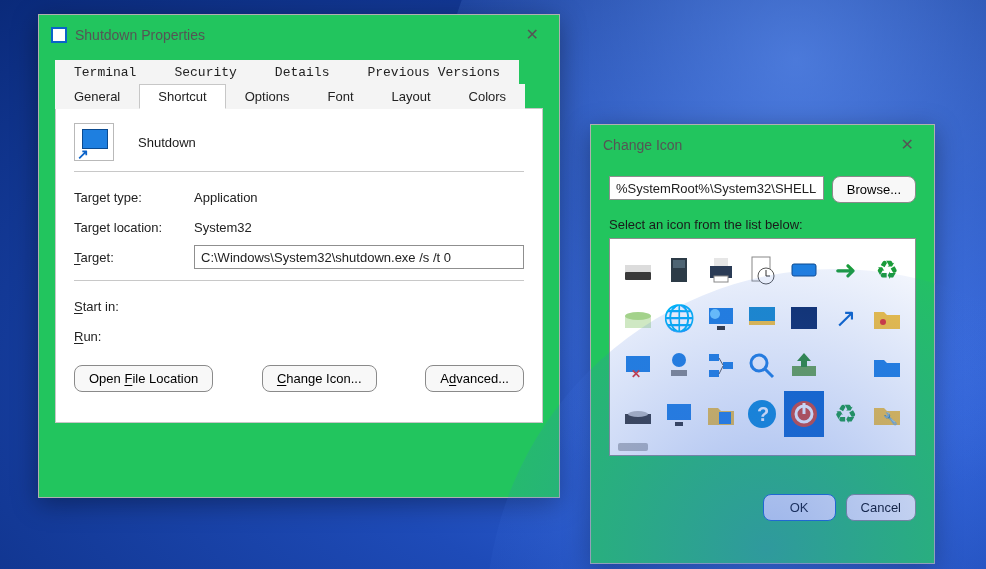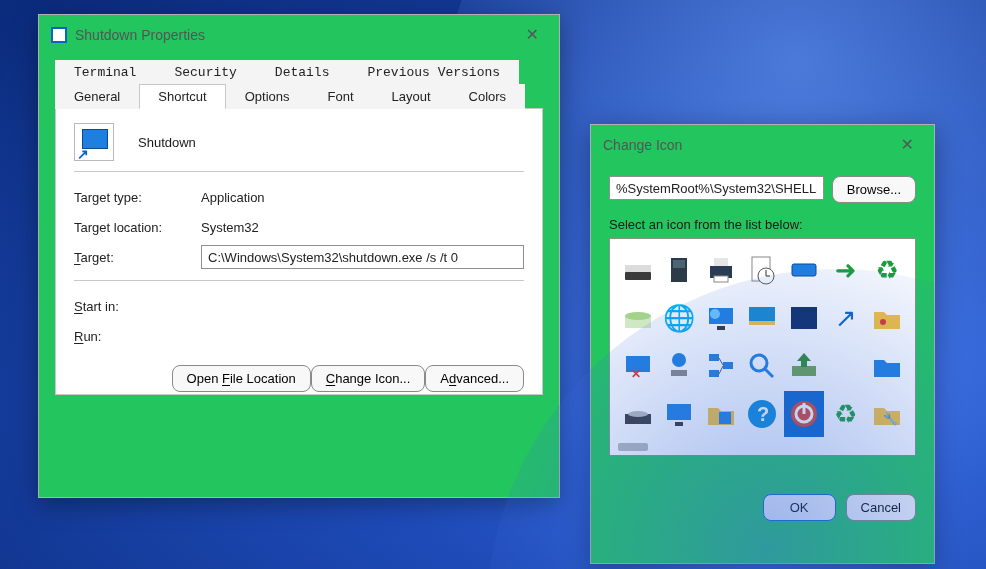--- a/index.html
+++ b/index.html
@@ -83,21 +83,21 @@
   background: #fff;
   border: 1px solid #c7c7c7;
   border-bottom: 1px solid #fff;
   position: relative;
   z-index: 2;
 }
 .tabpane {
   border: 1px solid #c7c7c7;
   background: #fff;
   margin: -1px 16px 0 16px;
-  padding: 14px 18px 2px 18px;
+  padding: 14px 18px 30px 18px;
 }
 .shortcut-head {
   display: flex;
   align-items: center;
   gap: 24px;
   margin-bottom: 10px;
 }
 .shortcut-icon {
   width: 40px; height: 38px;
   border: 1px solid #b9b9b9;
@@ -122,21 +122,21 @@
 }
 hr.sep {
   border: none;
   border-top: 1px solid #c8c8c8;
   margin: 8px 0 10px 0;
 }
 .formrow {
   display: flex;
   align-items: center;
   min-height: 30px;
-  gap: 11px;
+  gap: 4px;
 }
 .formrow .label {
   width: 116px;
   color: #222;
 }
 .formrow .val {
   flex: 1;
   color: #222;
 }
 .textinput {
@@ -156,21 +156,21 @@
   background: #fff;
   display: flex;
   justify-content: space-between;
   align-items: center;
   height: 24px;
 }
 .chev { color: #555; font-size: 11px; }
 .btnrow {
   display: flex;
   margin-top: 14px;
-  justify-content: flex-end;
+  justify-content: space-between;
 }
 .btn {
   border: 1px solid #8a8a8a;
   background: #f8f8f8;
   padding: 5px 14px;
   font-size: 13px;
   cursor: pointer;
   border-radius: 8px;
 }
 .und { text-decoration: underline; text-underline-offset: 2px; }

